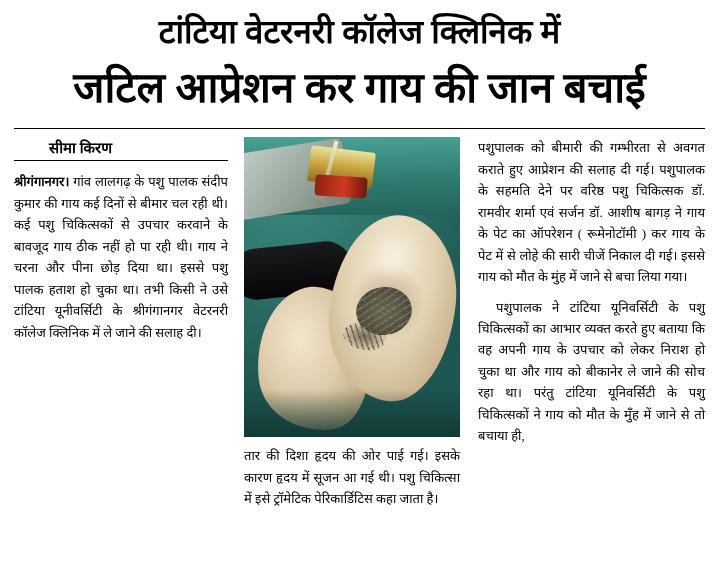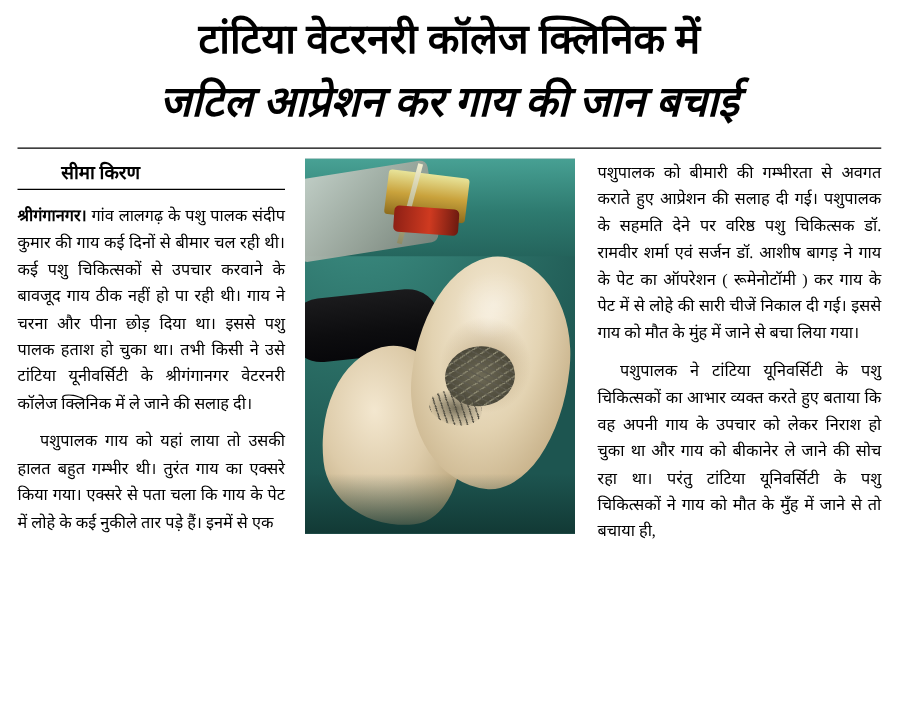--- a/index.html
+++ b/index.html
@@ -27,23 +27,22 @@
     font-weight: bold;
     line-height: 1.34;
     letter-spacing: 0px;
   }
   .headline .l1 {
     display: block;
     font-size: 33px;
   }
   .headline .l2 {
     display: block;
-    font-size: 34px;
+    font-size: 42px;
     margin-top: 6px;
-    font-style: italic;
   }
   .rule {
     margin-top: 12px;
     border-top: 1px solid #000;
     width: 100%;
   }
   .cols {
     display: flex;
     margin-top: 8px;
     height: 420px;
@@ -209,40 +208,40 @@
   </div>
 
   <div class="rule"></div>
 
   <div class="cols">
 
     <div class="col col-left">
       <div class="byline">सीमा किरण</div>
       <div class="byline-rule"></div>
       <p class="body"><span class="dateline">श्रीगंगानगर।</span><span> गांव लालगढ़ के पशु पालक संदीप कुमार की गाय कई दिनों से बीमार चल रही थी। कई पशु चिकित्सकों से उपचार करवाने के बावजूद गाय ठीक नहीं हो पा रही थी। गाय ने चरना और पीना छोड़ दिया था। इससे पशु पालक हताश हो चुका था। तभी किसी ने उसे टांटिया यूनीवर्सिटी के श्रीगंगानगर वेटरनरी कॉलेज क्लिनिक में ले जाने की सलाह दी।</span></p>
-      <p class="body indent">पशुपालक गाय को यहां लाया तो उसकी हालत बहुत गम्भीर थी। तुरंत गाय का एक्सरे किया गया। एक्सरे से पता चला कि गाय के पेट में लोहे के कई नुकीले तार पड़े हैं। इनमें से एक</p>
     </div>
 
     <div class="col col-mid">
       <div class="photo-wrap">
         <div class="ph-bg"></div>
         <div class="ph-drape-top"></div>
         <div class="ph-cloth"></div>
         <div class="ph-instr"></div>
         <div class="ph-instr2"></div>
         <div class="ph-red"></div>
         <div class="ph-dark-band"></div>
         <div class="ph-hand-left"></div>
         <div class="ph-hand-right"></div>
         <div class="ph-palm-shadow"></div>
         <div class="ph-glove-sheen"></div>
         <div class="ph-wire"></div>
         <div class="ph-wire2"></div>
         <div class="ph-bottom-fade"></div>
       </div>
+      <p class="body">तार की दिशा हृदय की ओर पाई गई। इसके कारण हृदय में सूजन आ गई थी। पशु चिकित्सा में इसे ट्रॉमेटिक पेरिकार्डिटिस कहा जाता है।</p>
     </div>
 
     <div class="col col-right">
       <p class="body">पशुपालक को बीमारी की गम्भीरता से अवगत कराते हुए आप्रेशन की सलाह दी गई। पशुपालक के सहमति देने पर वरिष्ठ पशु चिकित्सक डॉ. रामवीर शर्मा एवं सर्जन डॉ. आशीष बागड़ ने गाय के पेट का ऑपरेशन ( रूमेनोटॉमी ) कर गाय के पेट में से लोहे की सारी चीजें निकाल दी गई। इससे गाय को मौत के मुंह में जाने से बचा लिया गया।</p>
       <p class="body indent">पशुपालक ने टांटिया यूनिवर्सिटी के पशु चिकित्सकों का आभार व्यक्त करते हुए बताया कि वह अपनी गाय के उपचार को लेकर निराश हो चुका था और गाय को बीकानेर ले जाने की सोच रहा था। परंतु टांटिया यूनिवर्सिटी के पशु चिकित्सकों ने गाय को मौत के मुँह में जाने से तो बचाया ही,</p>
     </div>
 
   </div>
 </div>
 

